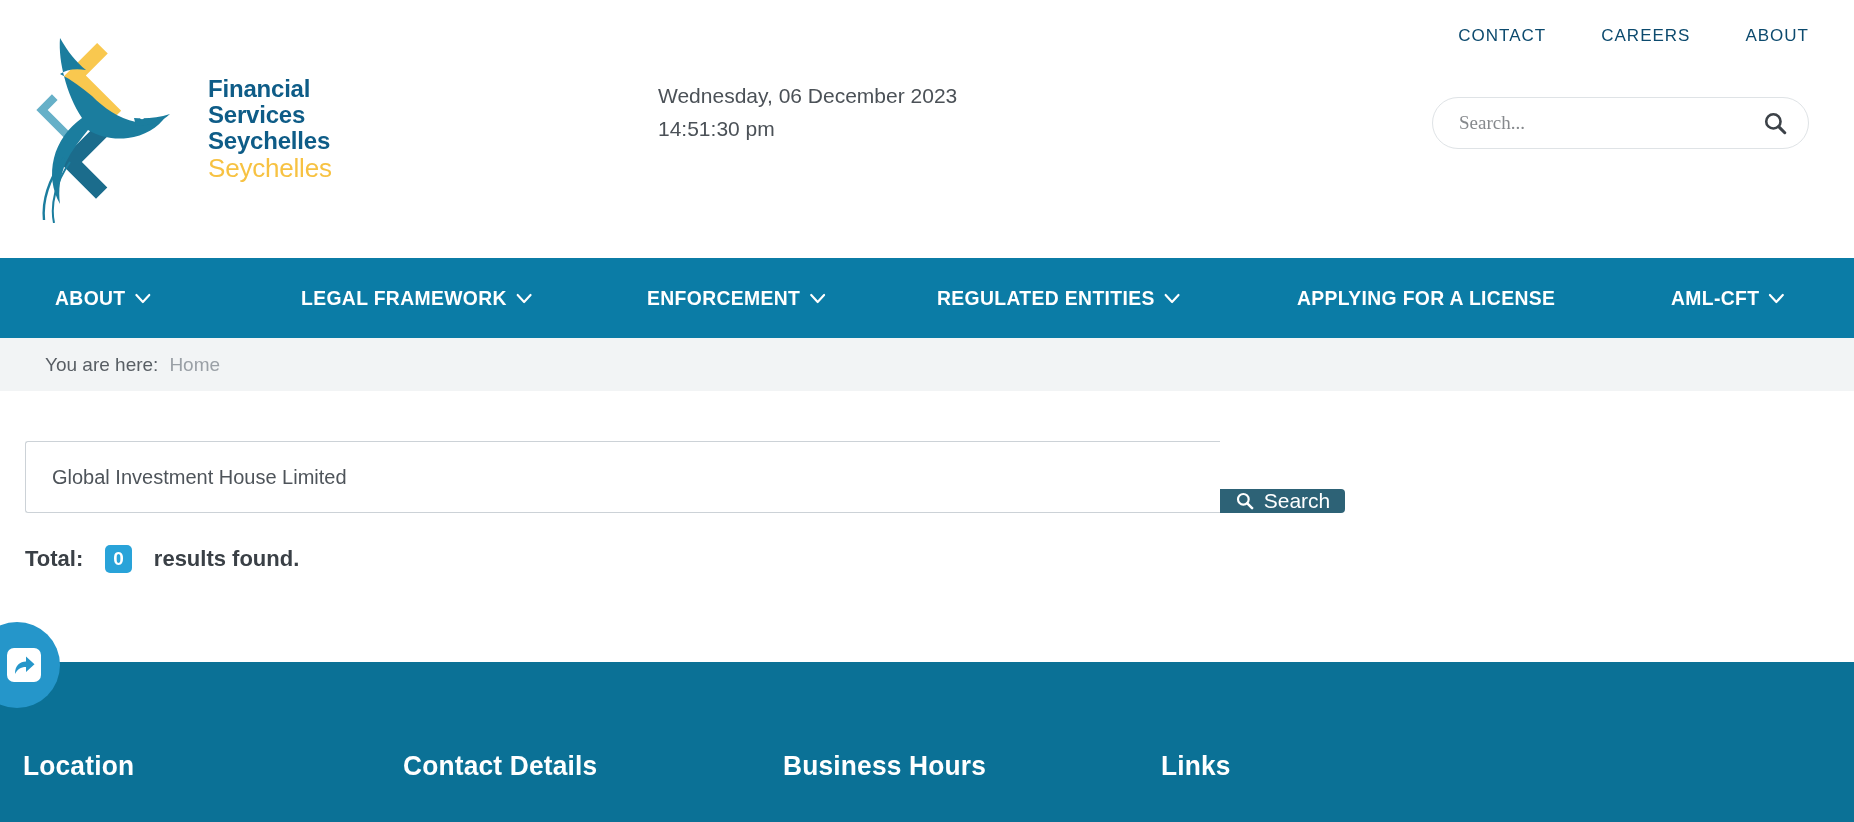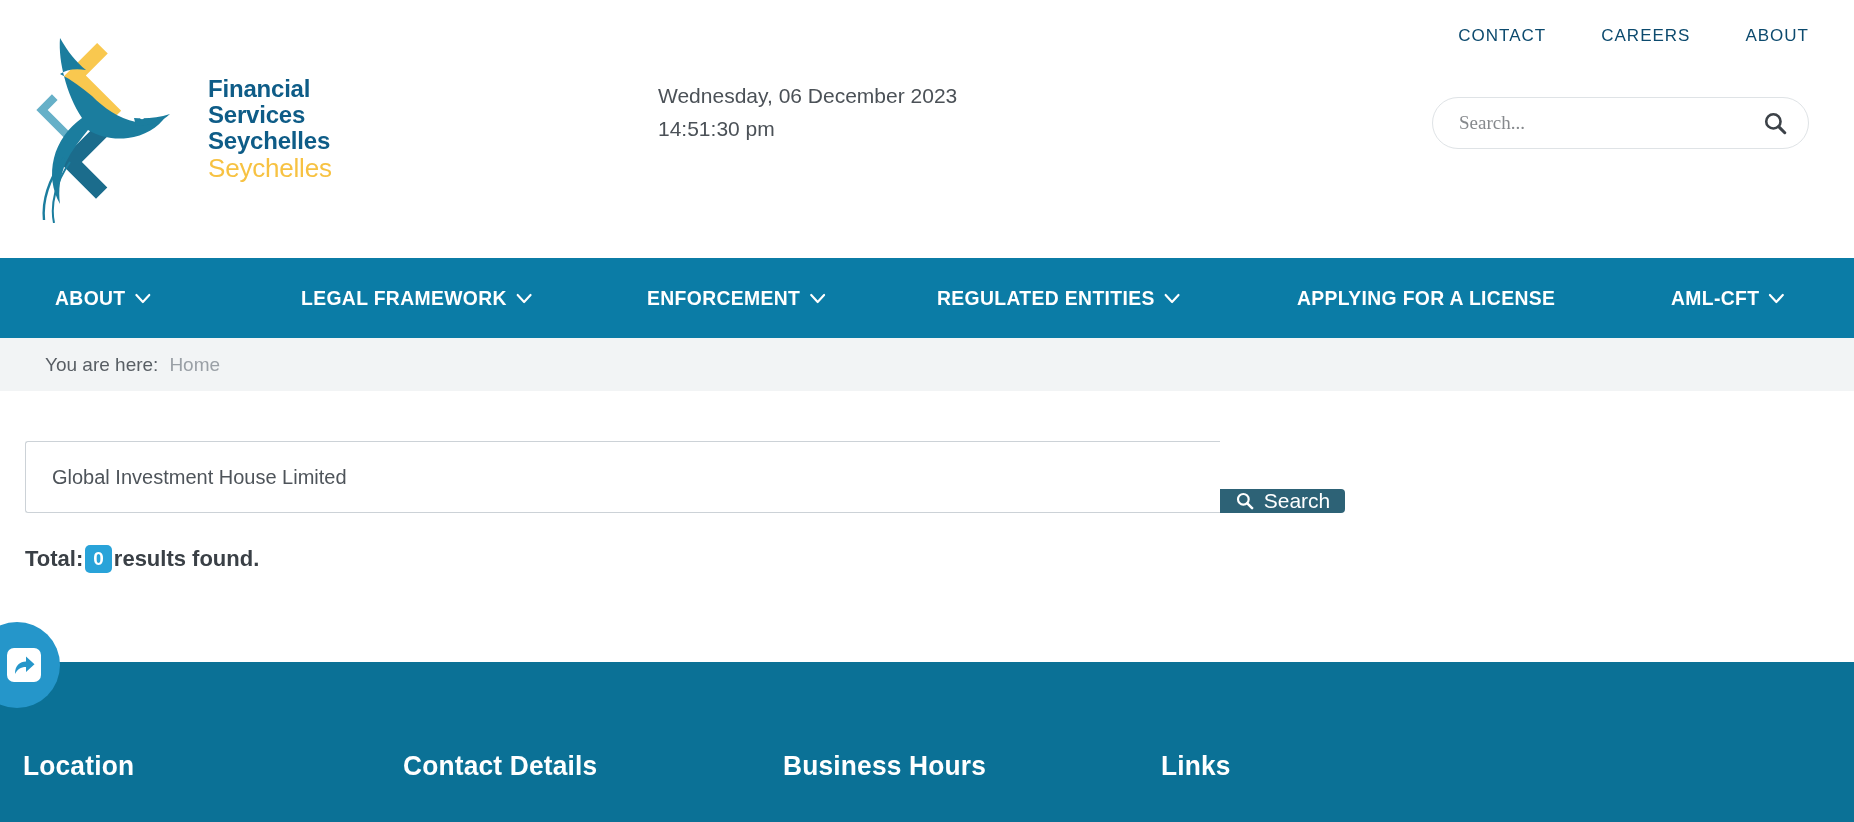--- a/index.html
+++ b/index.html
@@ -192,21 +192,21 @@
     cursor: pointer;
     margin-top: 48px;
   }
   .total {
     margin-top: 32px;
     font-size: 22px;
     font-weight: 700;
     color: #3a4046;
     display: flex;
     align-items: center;
-    gap: 2px;
+    gap: 22px;
   }
   .badge {
     background: #29a3d9;
     color: #ffffff;
     border-radius: 5px;
     font-size: 19px;
     font-weight: 700;
     padding: 2px 8px;
     line-height: 1.25;
     display: inline-block;

